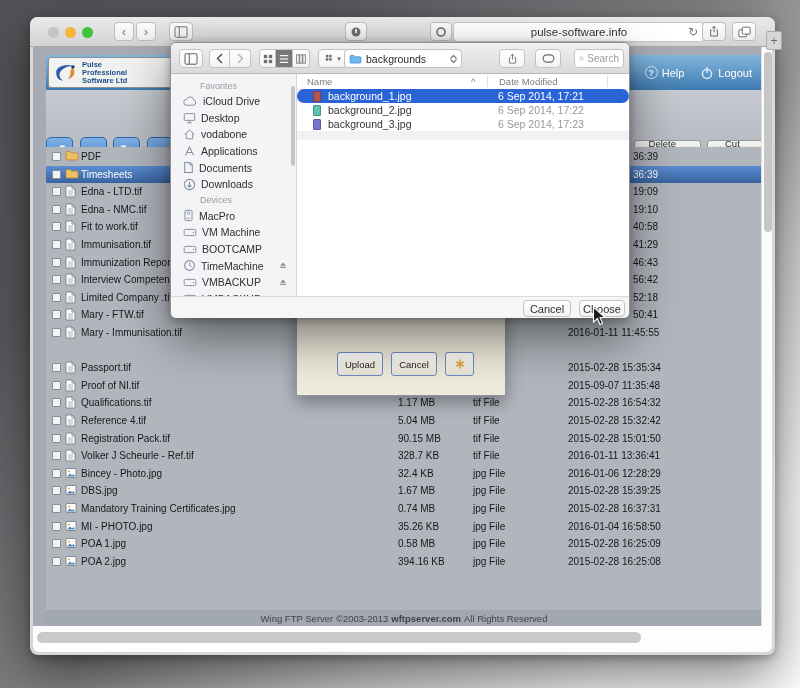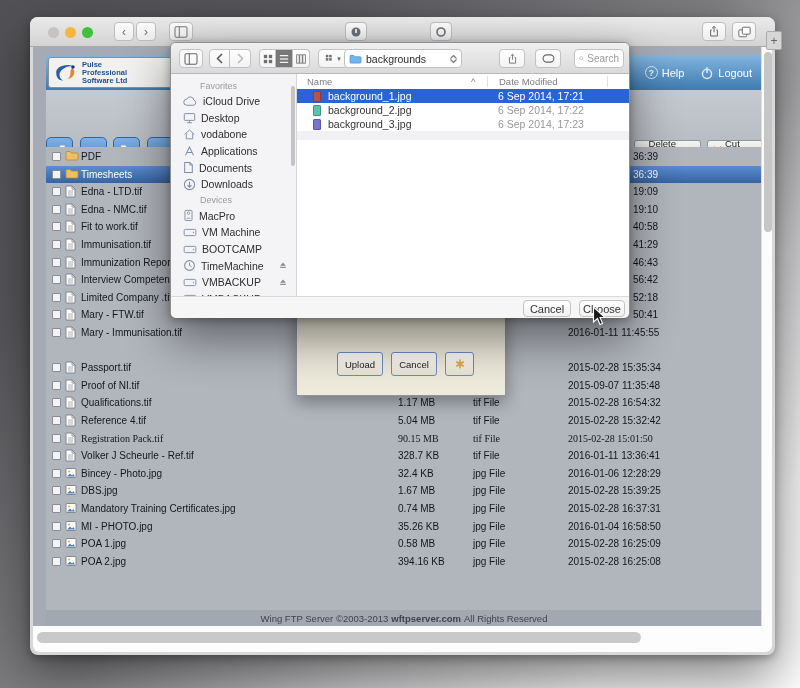--- a/index.html
+++ b/index.html
@@ -96,21 +96,21 @@
   #farea{left:126px;top:31px;width:332px;height:222px;background:#fff;overflow:hidden;}
   #fhead{position:absolute;left:0;top:0;width:332px;height:15px;border-bottom:1px solid #e2e2e2;
     font-size:9.5px;color:#7c7c82;}
   #fhead .hname{position:absolute;left:10px;top:2px;}
   #fhead .hsort{position:absolute;left:174px;top:2px;}
   #fhead .hdiv1{position:absolute;left:190px;top:2px;width:1px;height:11px;background:#e0e0e0;}
   #fhead .hdate{position:absolute;left:202px;top:2px;}
   #fhead .hdiv2{position:absolute;left:310px;top:2px;width:1px;height:11px;background:#e0e0e0;}
   #frows{position:absolute;left:0;top:15px;width:332px;}
   .drow{position:absolute;left:0;width:332px;height:14px;font-size:10.5px;color:#333;}
-  .drow.sel{background:#2a63d5;color:#fff;}
+  .drow.sel{background:#2a63d5;color:#fff;border-radius:7px;}
   .drow .thumb{position:absolute;left:16px;top:1.5px;width:8px;height:11px;border-radius:1.5px;
     box-shadow:inset 0 0 0 1px rgba(0,0,0,.25);}
   .drow .dn{position:absolute;left:31px;top:1px;}
   .drow .dd{position:absolute;left:201px;top:1px;color:#97979c;}
   .drow.sel .dd{color:#fff;}
   #stripe{position:absolute;left:0;top:57px;width:332px;height:9px;background:#f1f1f4;}
   #ffoot{left:0;top:253px;width:458px;height:22px;background:#f6f6f6;border-top:1px solid #dadada;
     border-radius:0 0 5px 5px;box-sizing:border-box;}
   .macbtn{top:3px;height:17px;background:linear-gradient(#fff,#f1f1f1);border:1px solid #c3c3c3;border-radius:4px;
     box-sizing:border-box;display:flex;align-items:center;justify-content:center;font-size:11px;color:#333;}
@@ -149,20 +149,24 @@
         <svg width="12" height="12" viewBox="0 0 12 12">
             <circle cx="6" cy="6" r="4.5" fill="#6b6f76"></circle>
             <rect x="5.2" y="3" width="1.6" height="4" fill="#fff"></rect>
           </svg>
       </div>
       <div class="abs cbtn" style="left:400px;width:22px;">
         <svg width="12" height="12" viewBox="0 0 12 12">
             <circle cx="6" cy="6" r="4" fill="none" stroke="#6b6f76" stroke-width="1.6"></circle>
           </svg>
       </div>
+      <div class="abs" id="urlfield">
+        <span>pulse-software.info</span>
+        <span id="reload">↻</span>
+      </div>
       <div class="abs cbtn" style="left:672px;width:24px;">
         <svg width="12" height="13" viewBox="0 0 16 16">
             <path d="M5 6 H3.5 V14 H12.5 V6 H11" fill="none" stroke="#666" stroke-width="1.3"></path>
             <path d="M8 1.5 V9 M5.5 3.5 L8 1.2 L10.5 3.5" fill="none" stroke="#666" stroke-width="1.3"></path>
           </svg>
       </div>
       <div class="abs cbtn" style="left:702px;width:24px;">
         <svg width="13" height="12" viewBox="0 0 15 13">
             <rect x="1" y="4" width="9" height="8" rx="1" fill="#fff" stroke="#666" stroke-width="1.1"></rect>
             <rect x="5" y="1" width="9" height="8" rx="1" fill="#fff" stroke="#666" stroke-width="1.1"></rect>
@@ -408,21 +412,21 @@
                 <path d="M1 1 H7 L10 4 V12 H1 Z" fill="#fdfdfd" stroke="#7a7f87" stroke-width="0.9"></path>
                 <path d="M7 1 V4 H10" fill="none" stroke="#7a7f87" stroke-width="0.8"></path>
                 <path d="M3 6 H8 M3 8 H8 M3 10 H8" stroke="#9aa0a8" stroke-width="0.8" fill="none"></path>
               </svg>
             </span>
             <span class="fname">Reference 4.tif</span>
             <span class="fsize">5.04 MB</span>
             <span class="fkind">tif File</span>
             <span class="fdate">2015-02-28 15:32:42</span>
           </div>
-          <div class="frow" style="top: 282px; font-family: Liberation Serif, serif;">
+          <div class="frow" style="top: 282px;">
             <span class="fcheck"></span>
             <span class="ficon">
               <svg width="11" height="13" viewBox="0 0 11 13">
                 <path d="M1 1 H7 L10 4 V12 H1 Z" fill="#fdfdfd" stroke="#7a7f87" stroke-width="0.9"></path>
                 <path d="M7 1 V4 H10" fill="none" stroke="#7a7f87" stroke-width="0.8"></path>
                 <path d="M3 6 H8 M3 8 H8 M3 10 H8" stroke="#9aa0a8" stroke-width="0.8" fill="none"></path>
               </svg>
             </span>
             <span class="fname">Registration Pack.tif</span>
             <span class="fsize">90.15 MB</span>

